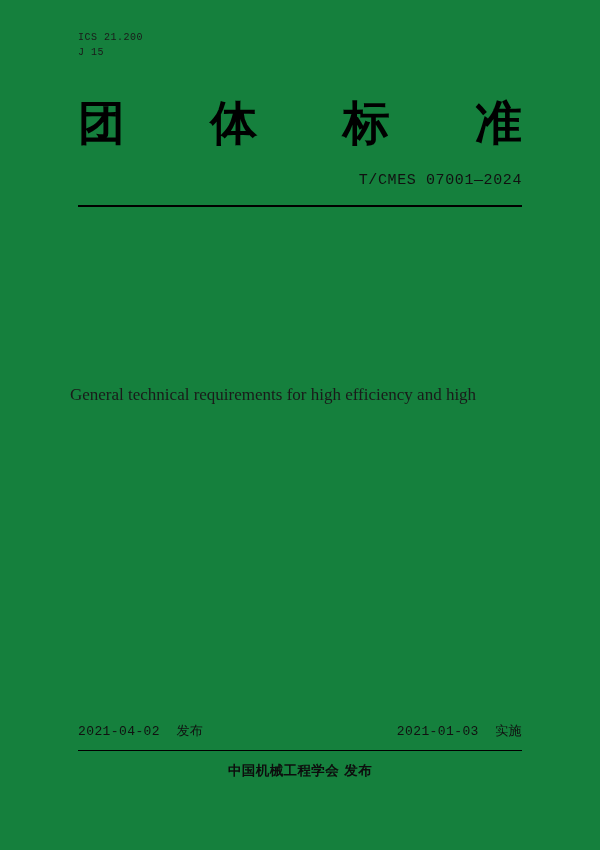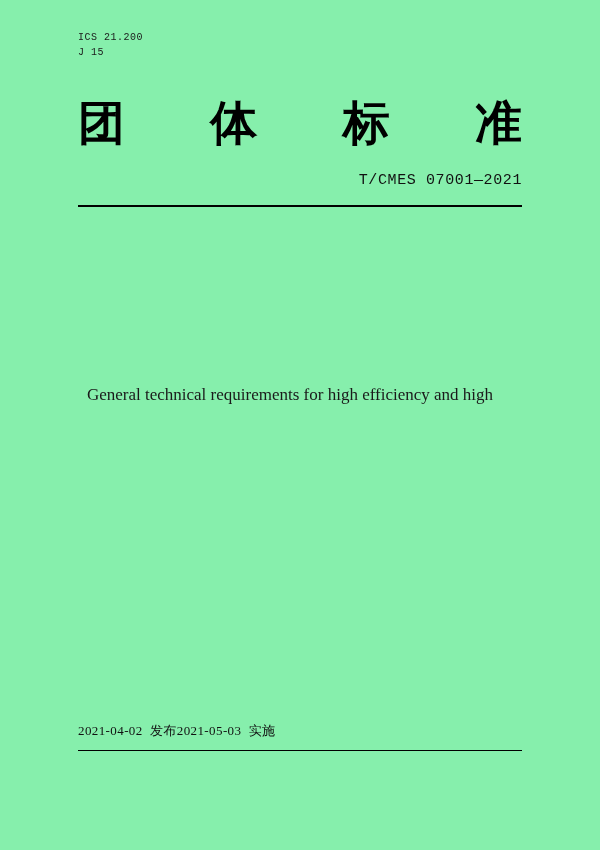--- a/index.html
+++ b/index.html
@@ -15,21 +15,21 @@
     position: relative;
     overflow: hidden;
   }
 
   .page {
     position: absolute;
     left: 0;
     top: 0;
     width: 600px;
     height: 850px;
-    background: #86efac;
+    background: #15803d;
   }
 
   
   .codes {
     position: absolute;
     left: 78px;
     top: 30px;
     font-family: "Liberation Mono", monospace;
     font-size: 10px;
     line-height: 15px;
@@ -85,39 +85,39 @@
     width: 500px;
     text-align: center;
     font-family: "DejaVu Sans", sans-serif;
     font-size: 22px;
     font-weight: bold;
     letter-spacing: 0.5px;
     color: #000000;
   }
   .title-en {
     position: absolute;
-    left: 60px;
+    left: 70px;
     top: 380px;
     width: 460px;
-    text-align: center;
     font-family: "Liberation Serif", serif;
     font-size: 17px;
     line-height: 30px;
     color: #1a1a1a;
   }
   .title-en div { white-space: normal; }
 
   
   .date-row {
     position: absolute;
     left: 78px;
     top: 722px;
     width: 444px;
     display: flex;
-    font-family: Liberation Serif, serif;
+    justify-content: space-between;
+    font-family: Liberation Mono, monospace;
     font-size: 13px;
     color: #111111;
   }
   .date-row .d-left,
   .date-row .d-right {
     white-space: pre;
     letter-spacing: 0.4px;
   }
 
   
@@ -154,30 +154,31 @@
     <div>J 15</div>
   </div>
 
   <div class="biaoti">
     <span>团</span>
     <span>体</span>
     <span>标</span>
     <span>准</span>
   </div>
 
-  <div class="std-no">T/CMES 07001—2021</div>
+  <div class="std-no">T/CMES 07001—2024</div>
 
   <div class="rule-top"></div>
 
 
   <div class="title-en">
     <div>General technical requirements for high efficiency and high</div>
   </div>
 
   <div class="date-row">
     <div class="d-left">2021-04-02  发布</div>
-    <div class="d-right">2021-05-03  实施</div>
+    <div class="d-right">2021-01-03  实施</div>
   </div>
 
   <div class="rule-bottom"></div>
 
+  <div class="issuer">中国机械工程学会  发布</div>
 
 </div>
 
 </body></html>

